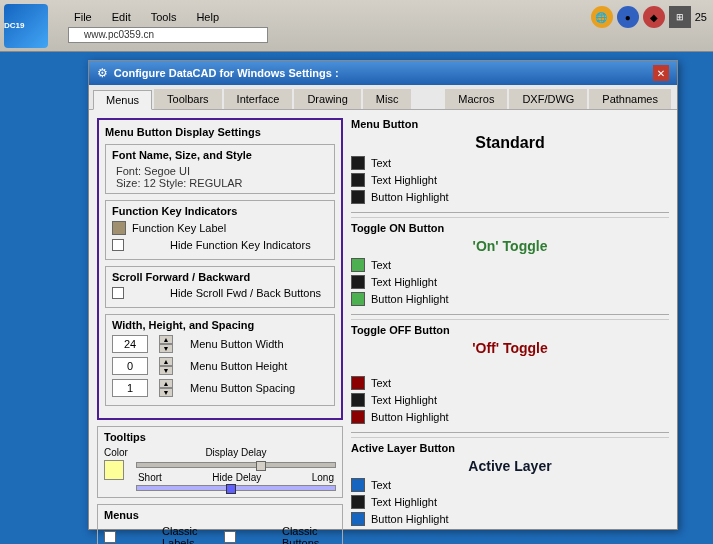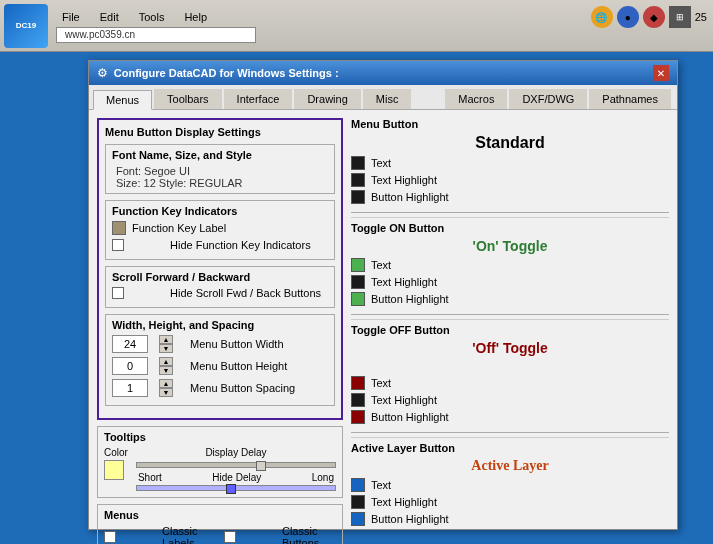--- a/index.html
+++ b/index.html
@@ -30,23 +30,23 @@
       border-bottom: 1px solid #888;
       display: flex;
       align-items: center;
       padding: 2px 4px;
     }
 
     .app-logo {
       width: 44px; height: 44px;
       background: linear-gradient(135deg, #1565c0, #42a5f5);
       border-radius: 4px;
-      display: flex; align-items: center; justify-content: center;
+      display: flex; align-items: center; 
       font-size: 9px; color: white; font-weight: bold;
-      margin-right: 8px;
+      margin-right: 20px;
       flex-shrink: 0;
     }
 
     .top-menu-item {
       padding: 2px 6px;
       cursor: pointer;
     }
 
     .top-right-icons {
       position: absolute;
@@ -360,24 +360,23 @@
       font-size: 14px;
       font-weight: bold;
       color: #8b0000;
       text-align: center;
       margin-bottom: 20px;
     }
 
     .active-layer-label {
       font-size: 14px;
       font-weight: bold;
-      color: #c2410c;
+      color: #0f172a;
       text-align: center;
       margin-bottom: 4px;
-      font-family: Liberation Serif, serif;
     }
 
     .divider-line {
       border-top: 1px solid #aaa;
       margin: 4px 0;
     }
   </style>
 </head>
 <body>
 
@@ -387,21 +386,21 @@
   <div class="app-logo">
     <span style="font-size:8px; color:white;">DC19</span>
   </div>
   <div style="display:flex; flex-direction:column; width:100%;">
     <div style="display:flex; align-items:center; gap:8px; margin-bottom:2px;">
       <span class="top-menu-item">File</span>
       <span class="top-menu-item">Edit</span>
       <span class="top-menu-item">Tools</span>
       <span class="top-menu-item">Help</span>
     </div>
-    <div style="display:flex; align-items:center; background:white; border:1px solid #888; height:16px; padding:0 8px; font-size:10px; width:200px;">
+    <div style="display:flex; align-items:center; background:white; border:1px solid #888; height:16px; padding:0 15px; font-size:10px; width:200px;">
       <span style="color:#333;">www.pc0359.cn</span>
     </div>
   </div>
   <div class="top-right-icons">
     <div class="icon-circle" style="background:#e8a020;">🌐</div>
     <div class="icon-circle" style="background:#3060c0;">●</div>
     <div class="icon-circle" style="background:#c04040;">◆</div>
     <div style="background:#555; width:22px; height:22px; display:flex; align-items:center; justify-content:center; font-size:9px; color:white;">⊞</div>
     <span style="font-size:11px;">25</span>
   </div>

